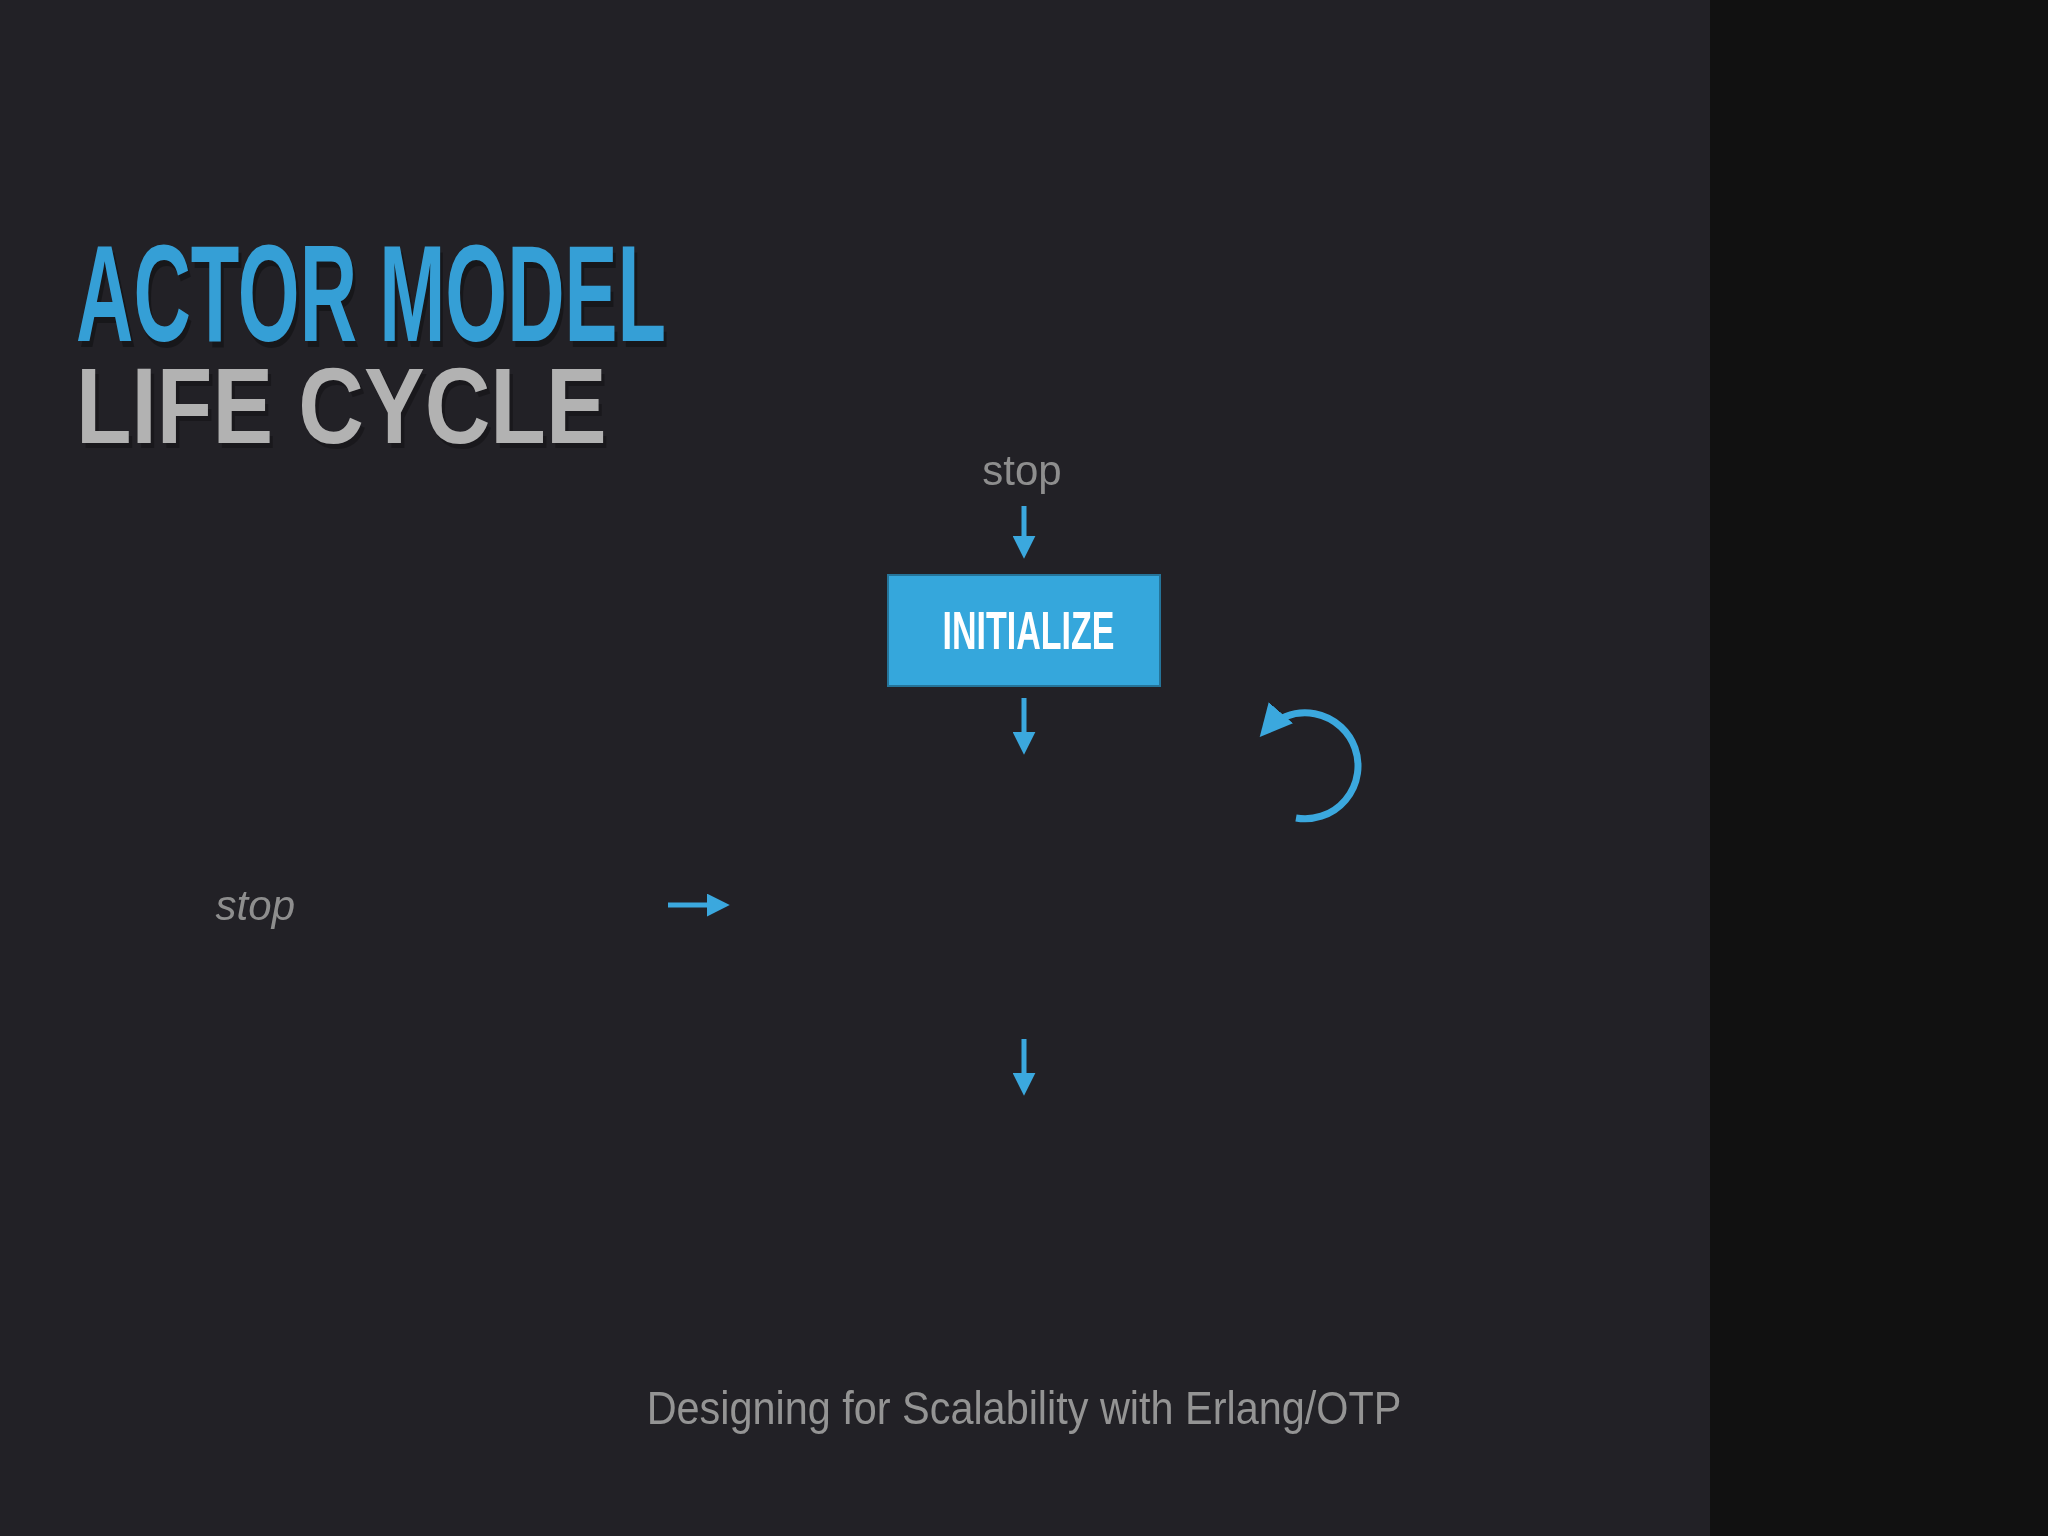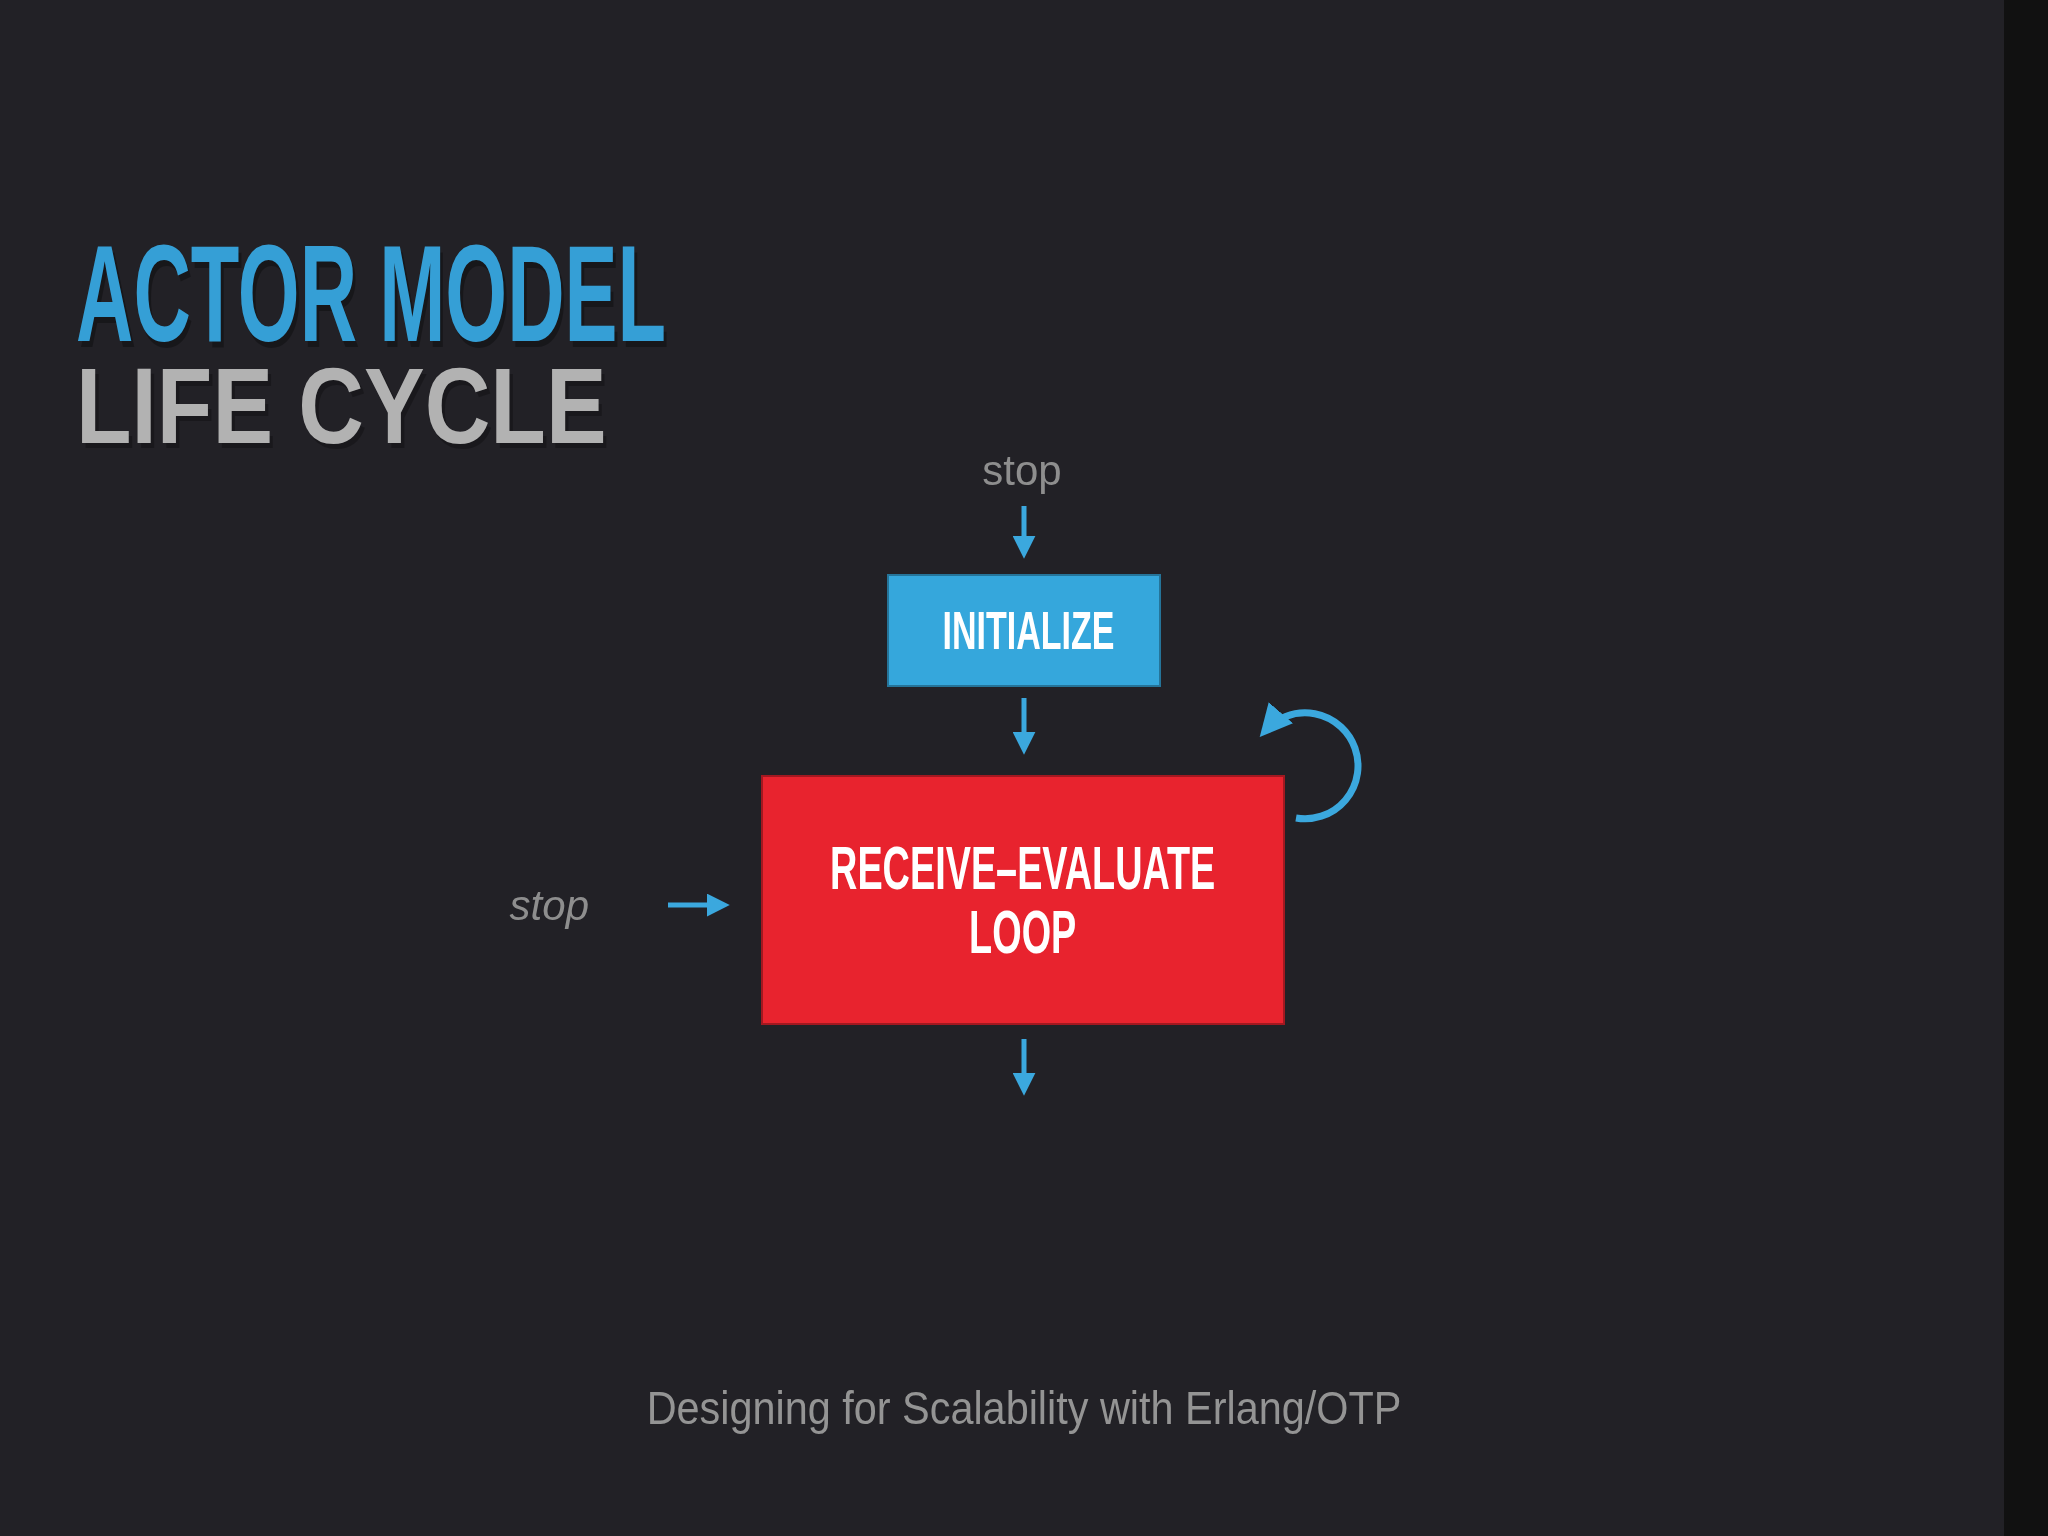--- a/index.html
+++ b/index.html
@@ -10,21 +10,21 @@
     --arrow-blue:#3BA8DE;
     --title-gray:#B2B2B2;
     --label-gray:#8E8E8E;
     --footer-gray:#949494;
     --white:#FFFFFF;
   }
   *{margin:0;padding:0;box-sizing:border-box;}
   html,body{background:#111;}
   .slide{
     position:relative;
-    width:2004px;height:1536px;
+    width:1710px;height:1536px;
     background:var(--background,#222126);
     overflow:hidden;
     font-family:"Liberation Sans", sans-serif;
   }
   
   .title-line1{
     position:absolute;left:76px;top:225px;
     font-size:137px;font-weight:700;line-height:1;
     color:var(--accent-blue,#359FD6);
     letter-spacing:0px;
@@ -120,23 +120,17 @@
     <path class="arrow-stroke" stroke-width="5" marker-end="url(#ah)" d="M 1024 1039 L 1024 1090"></path>
   </svg>
 
   <div class="start-label">stop</div>
   <div class="stop-label">stop</div>
 
   <div class="node node-initialize">
     <span class="lbl">INITIALIZE</span>
   </div>
 
-  <div class="node node-receive">
-    <span class="lbl">
-      <span style="display:block;">RECEIVE–EVALUATE</span>
-      <span style="display:block;">LOOP</span>
-    </span>
-  </div>
 
 
   <div class="footer">Designing for Scalability with Erlang/OTP</div>
 
 </div>
 
 </body></html>

